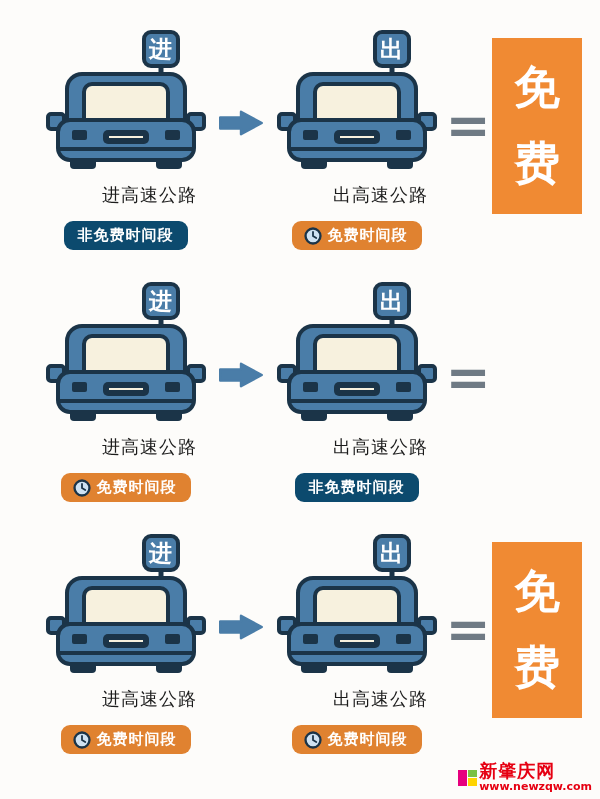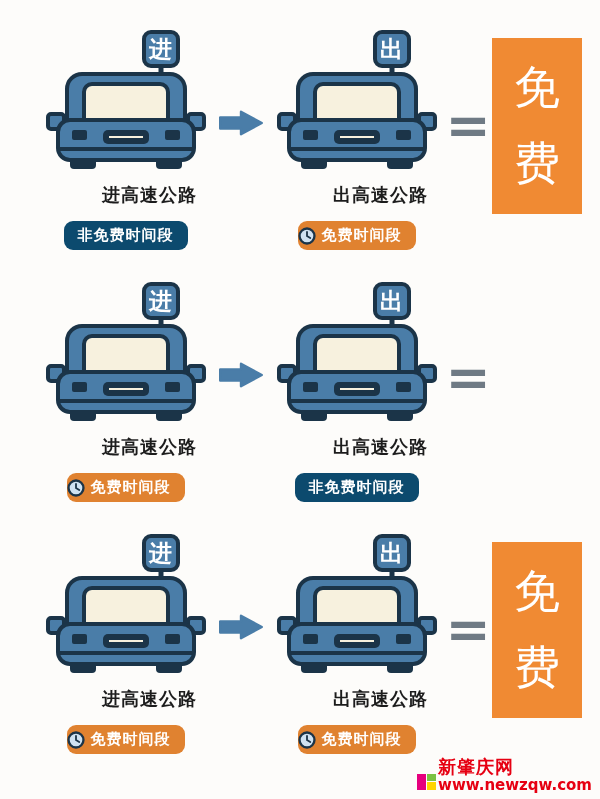--- a/index.html
+++ b/index.html
@@ -49,40 +49,40 @@
     position: absolute;
     top: 100%; left: 50%;
     transform: translateX(-50%);
     width: 5px; height: 11px;
     background: #1b3448;
   }
   .car-svg { position: absolute; bottom: 0; left: 0; width: 160px; height: 100px; }
   .car-label {
     margin-top: 13px;
     font-size: 18px;
-    font-weight: 700;
+    font-weight: 400;
     color: #1c1c1c;
     letter-spacing: 1px;
     margin-left: 48px;
   }
   
   .badge {
     margin-top: 14px;
     display: flex;
     align-items: center;
     gap: 6px;
     border-radius: 9px;
     color: #fff;
     font-size: 15px;
     font-weight: 700;
     letter-spacing: 1px;
     padding: 5px 14px;
     white-space: nowrap;
   }
-  .badge-free { background: #e08230; padding-left: 0; }
+  .badge-free { background: #e08230; padding-left: 12px; }
   .badge-nonfree { background: #0c4a6e; }
   .clock-icon { width: 18px; height: 18px; flex: 0 0 18px; }
   
   .arrow {
     width: 56px; flex: 0 0 56px;
     display: flex; justify-content: center;
     margin-top: -34px;
   }
   .arrow-svg { width: 48px; height: 30px; }
   .equals {
@@ -104,41 +104,41 @@
     width: 1.1em;
     word-break: break-all;
     text-align: center;
     line-height: 1.65;
   }
   .result-free {
     margin-top: -28px;
     background: #f08a33;
     color: #ffffff;
     font-size: 46px;
-    font-weight: 400;
+    font-weight: 700;
     padding: 12px 12px;
   }
   .result-notfree {
     margin-top: -6px;
     color: #101010;
     font-size: 45px;
     font-weight: 600;
   }
   .result-notfree .result-text { line-height: 1.55; }
   
   .watermark {
     position: absolute;
     right: 8px; bottom: 6px;
     display: flex;
-    align-items: flex-end;
+    align-items: center;
   }
   .wm-logo { width: 22px; height: 22px; margin-top: 2px; }
   .wm-text { display: flex; flex-direction: column; line-height: 1.1; }
   .wm-name { color: #e60012; font-size: 18px; font-weight: 700; letter-spacing: 1px; }
-  .wm-url  { color: #e60012; font-size: 15px; font-weight: 700; }
+  .wm-url  { color: #e60012; font-size: 11px; font-weight: 700; }
   .svg-defs { position: absolute; width: 0; height: 0; }
 </style>
 </head>
 <body>
 
 <svg class="svg-defs" aria-hidden="true">
   <defs>
     <g id="car-body">
       <rect x="2" y="44" width="16" height="15" rx="3" fill="#4a7da8" stroke="#1b3448" stroke-width="4"></rect>
       <rect x="142" y="44" width="16" height="15" rx="3" fill="#4a7da8" stroke="#1b3448" stroke-width="4"></rect>

